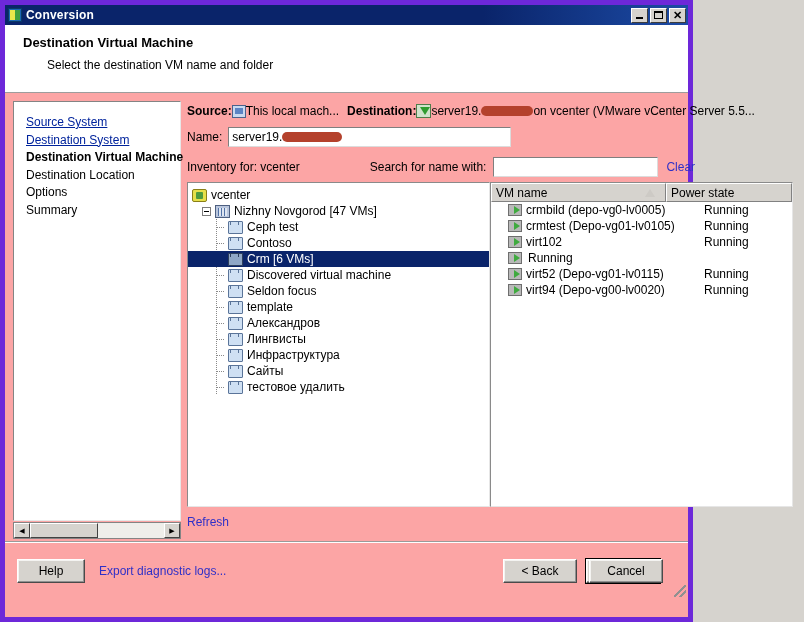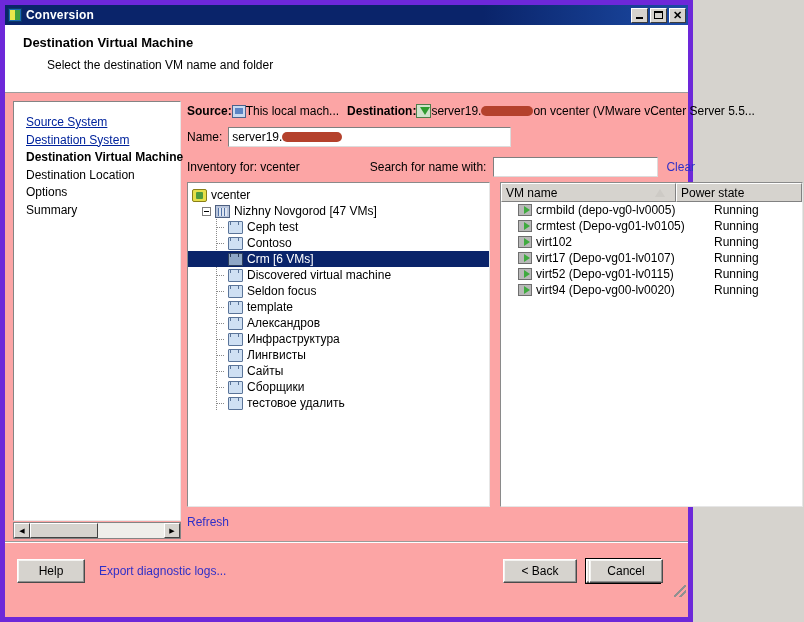--- a/index.html
+++ b/index.html
@@ -175,21 +175,21 @@
     font-size: 12px; margin-bottom: 5px;
   }
   .inv-label { flex: 0 0 auto; }
   .search-label { margin-left: 70px; }
   .search-box { width: 165px; margin-left: 7px; }
   .link {
     color: #2f30c8; cursor: pointer; font-size: 12px;
   }
   .clear-link { margin-left: 8px; }
 
-  .panels { display: flex; gap: 10px; }
+  .panels { display: flex; gap: 0; }
 
   .tree-panel {
     width: 303px; height: 325px;
     background: #fff;
     border: 1px solid #8a8a8a;
     border-right-color: #e6e6e6; border-bottom-color: #e6e6e6;
     padding: 4px 0 0 4px;
     overflow: hidden;
     position: relative;
   }
@@ -449,39 +449,33 @@
           <div class="tnode indent-2">
             <span class="dots"></span>
               <span class="tick"></span>
             <span class="ico ico-folder"></span>
             <span>Александров</span>
           </div>
           <div class="tnode indent-2">
             <span class="dots"></span>
               <span class="tick"></span>
             <span class="ico ico-folder"></span>
+            <span>Лингвисты</span>
+          </div>
+          <div class="tnode indent-2">
+            <span class="dots"></span>
+              <span class="tick"></span>
+            <span class="ico ico-folder"></span>
             <span>Инфраструктура</span>
           </div>
           <div class="tnode indent-2">
             <span class="dots"></span>
               <span class="tick"></span>
             <span class="ico ico-folder"></span>
-            <span>Лингвисты</span>
-          </div>
-          <div class="tnode indent-2">
-            <span class="dots"></span>
-              <span class="tick"></span>
-            <span class="ico ico-folder"></span>
             <span>Сайты</span>
-          </div>
-          <div class="tnode indent-2">
-            <span class="dots"></span>
-              <span class="tick"></span>
-            <span class="ico ico-folder"></span>
-            <span>Сборщики</span>
           </div>
           <div class="tnode indent-2">
             <span class="dots"></span>
               <span class="tick"></span>
             <span class="ico ico-folder"></span>
             <span>тестовое удалить</span>
           </div>
         </div>
 
         <div class="list-panel">
@@ -505,21 +499,20 @@
             <span class="vmname">crmtest (Depo-vg01-lv0105)</span>
             <span class="vmstate">Running</span>
           </div>
           <div class="lrow">
             <span class="vmico"></span>
             <span class="vmname">virt102</span>
             <span class="vmstate">Running</span>
           </div>
           <div class="lrow">
             <span class="vmico"></span>
-            <span class="vmname">virt17 (Depo-vg01-lv0107)</span>
             <span class="vmstate">Running</span>
           </div>
           <div class="lrow">
             <span class="vmico"></span>
             <span class="vmname">virt52 (Depo-vg01-lv0115)</span>
             <span class="vmstate">Running</span>
           </div>
           <div class="lrow">
             <span class="vmico"></span>
             <span class="vmname">virt94 (Depo-vg00-lv0020)</span>

